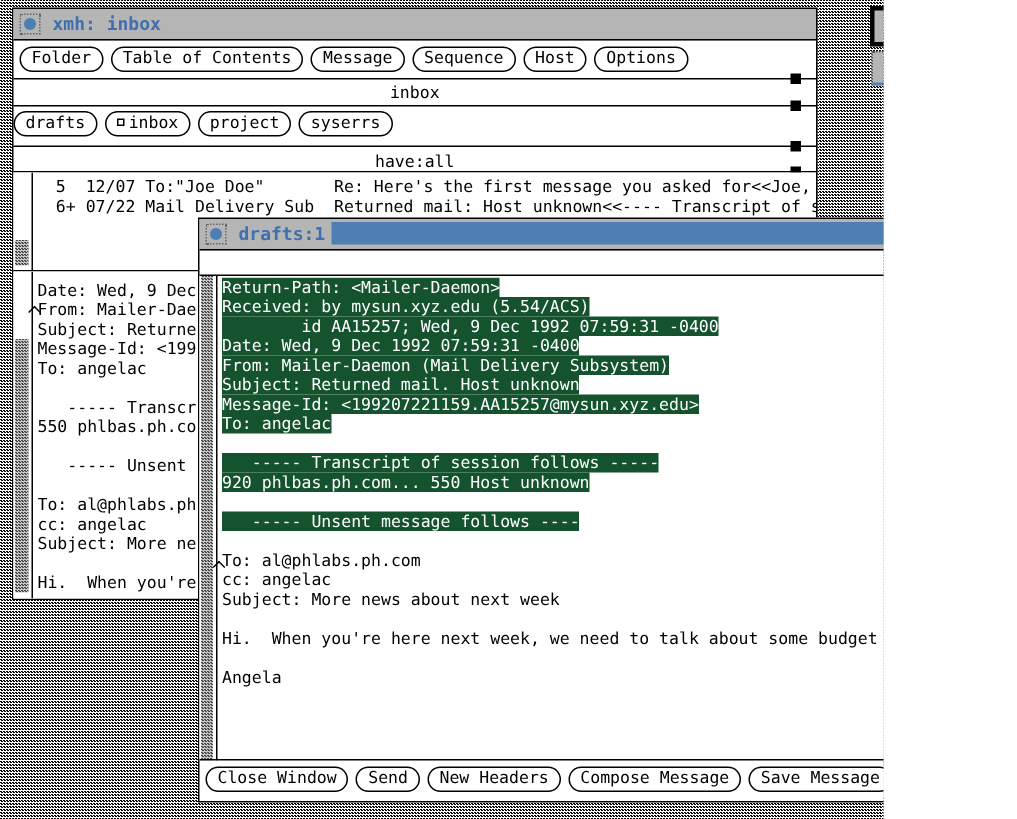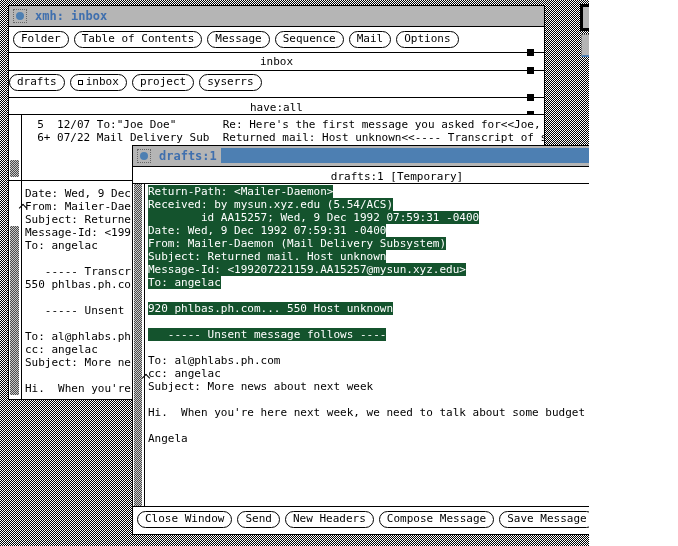--- a/index.html
+++ b/index.html
@@ -43,21 +43,21 @@
 
 <div id="screen">
 
   <div class="window" style="left:8px;top:5px;width:537px;height:395px;">
     <div class="titlebar">
       <span class="iconify"></span>
       <span class="wtitle">xmh: inbox</span>
     </div>
 
     <div style="position:absolute;left:4px;top:25px;right:2px;height:20px;white-space:nowrap;">
-      <span class="btn">Folder</span><span class="btn">Table of Contents</span><span class="btn">Message</span><span class="btn">Sequence</span><span class="btn">Mail</span><span class="btn">Options</span>
+      <span class="btn">Folder</span><span class="btn">Table of Contents</span><span class="btn">Message</span><span class="btn">Sequence</span><span class="btn">Host</span><span class="btn">Options</span>
     </div>
     <div class="sep" style="top:46px;"></div>
     <div class="grip" style="top:43px;"></div>
 
     <div class="centerlabel" style="top:49px;">inbox</div>
     <div class="sep" style="top:64px;"></div>
     <div class="grip" style="top:61px;"></div>
 
     <div style="position:absolute;left:0;top:68px;right:2px;height:22px;white-space:nowrap;">
       <span class="btn"><span>drafts</span></span><span class="btn"><span class="sq"></span><span>inbox</span></span><span class="btn"><span>project</span></span><span class="btn"><span>syserrs</span></span>
@@ -113,38 +113,38 @@
   </div>
 
   <div class="window" style="left:132px;top:145px;width:530px;height:390px;">
     <div class="titlebar">
       <span class="iconify"></span>
       <span class="wtitle">drafts:1</span>
       <span class="bluefill" style="left:88px;right:28px;"></span>
       <span class="resizebtn"></span>
     </div>
 
-    <div class="centerlabel" style="top:24px;">drafts:1 [Temporary]</div>
     <div class="sep" style="top:37px;"></div>
     <div class="grip" style="top:34px;right:12px;"></div>
 
     <div class="pane" style="top:38px;bottom:27px;">
       <div class="vscroll" style="width:12px;">
         <div class="vthumb" style="top:0;bottom:0;"></div>
       </div>
       <div class="textcol" style="left:15px;top:1px;right:0;bottom:0;">
           <div class="tl"><span class="hl">Return-Path: &lt;Mailer-Daemon&gt;</span></div>
           <div class="tl"><span class="hl">Received: by mysun.xyz.edu (5.54/ACS)</span></div>
           <div class="tl"><span class="hl">        id AA15257; Wed, 9 Dec 1992 07:59:31 -0400</span></div>
           <div class="tl"><span class="hl">Date: Wed, 9 Dec 1992 07:59:31 -0400</span></div>
           <div class="tl"><span class="hl">From: Mailer-Daemon (Mail Delivery Subsystem)</span></div>
           <div class="tl"><span class="hl">Subject: Returned mail. Host unknown</span></div>
           <div class="tl"><span class="hl">Message-Id: &lt;199207221159.AA15257@mysun.xyz.edu&gt;</span></div>
           <div class="tl"><span class="hl">To: angelac</span></div>
           <div class="tl"></div>
+          <div class="tl"><span class="hl">   ----- Transcript of session follows -----</span></div>
           <div class="tl"><span class="hl">920 phlbas.ph.com... 550 Host unknown</span></div>
           <div class="tl"></div>
           <div class="tl"><span class="hl">   ----- Unsent message follows ----</span></div>
           <div class="tl"></div>
           <div class="tl">To: al@phlabs.ph.com</div>
           <div class="tl">cc: angelac</div>
           <div class="tl">Subject: More news about next week</div>
           <div class="tl"></div>
           <div class="tl">Hi.  When you're here next week, we need to talk about some budget</div>
           <div class="tl"></div>

